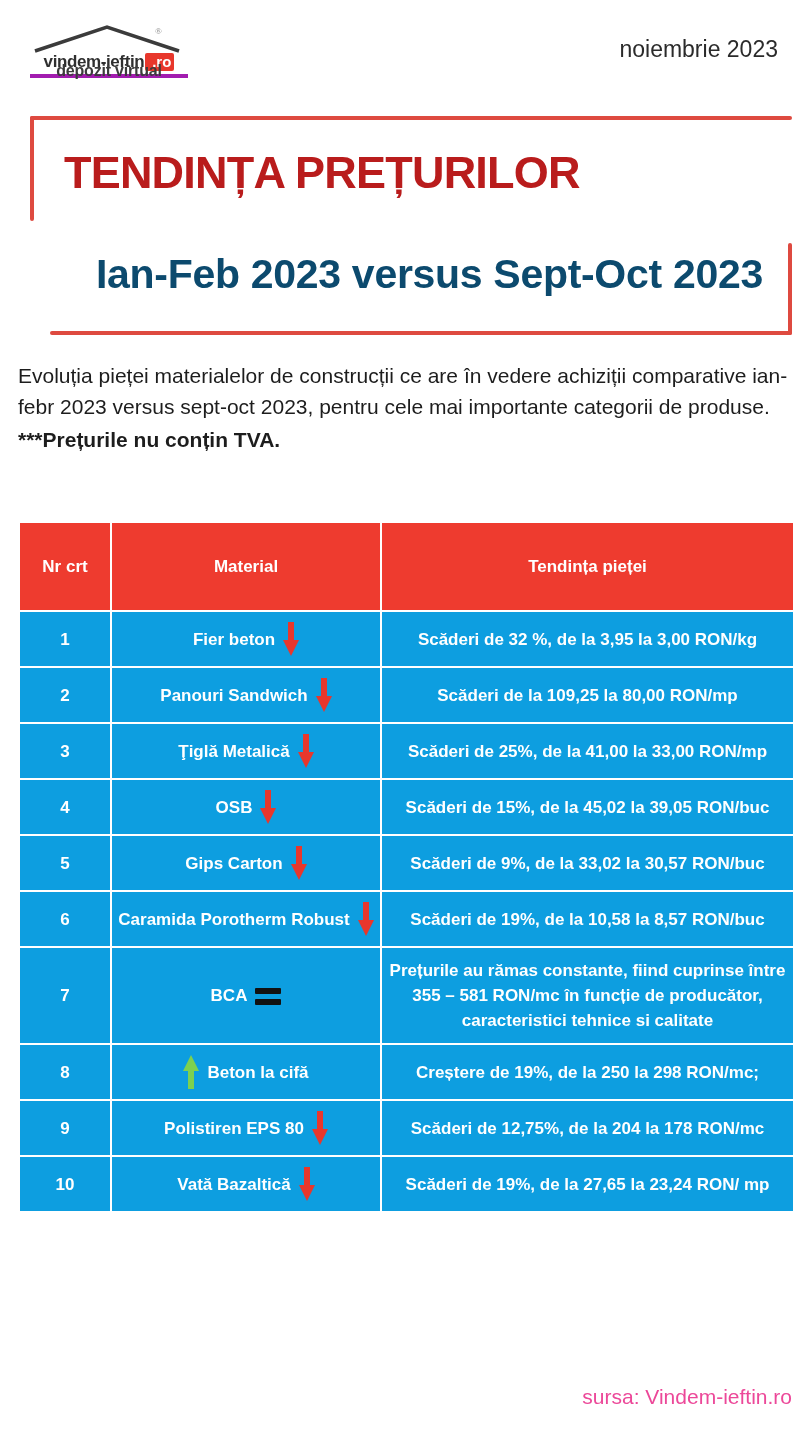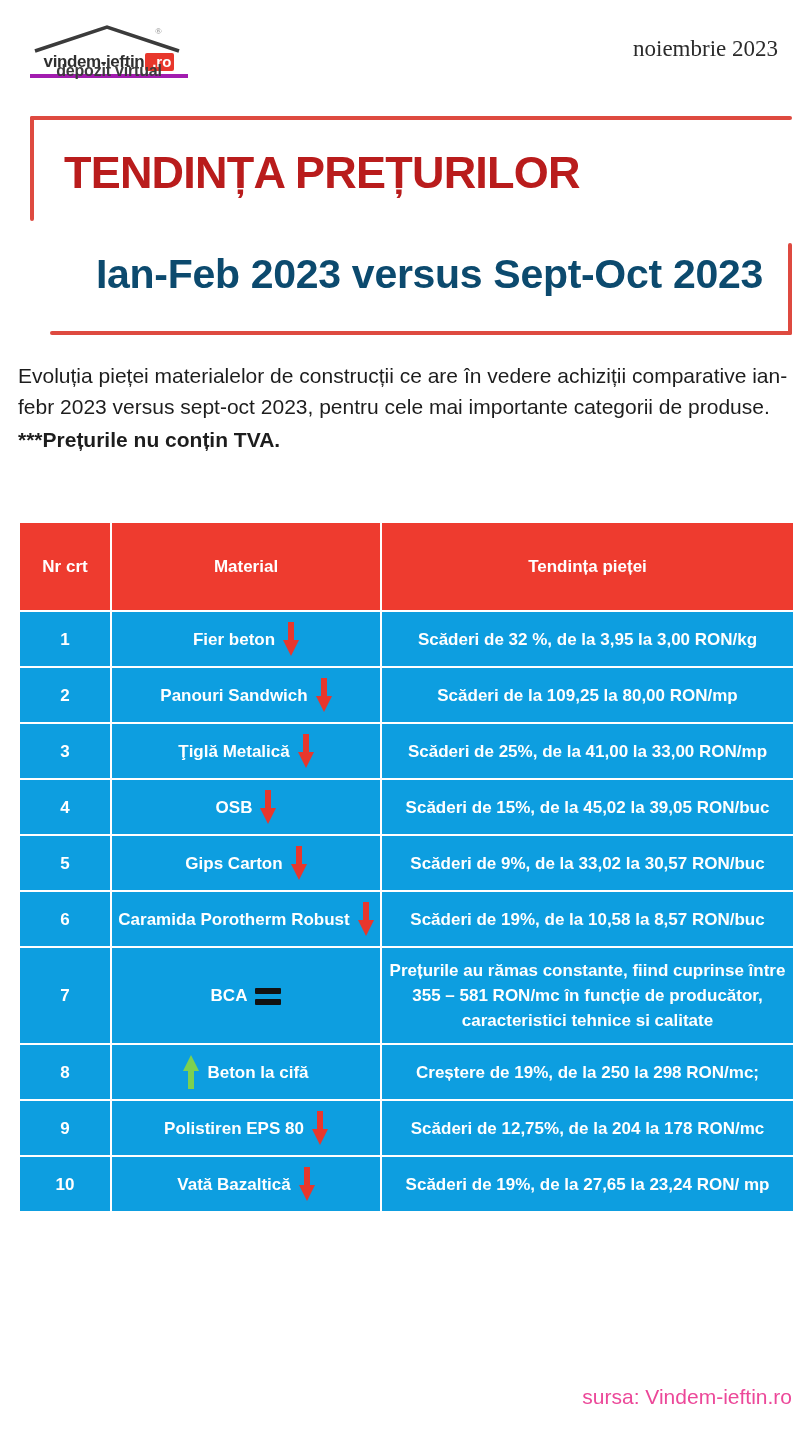--- a/index.html
+++ b/index.html
@@ -95,21 +95,21 @@
     color: #3b3b3b;
     letter-spacing: -0.2px;
   }
 
   .date-label {
     position: absolute;
     right: 32px;
     top: 18px;
     font-size: 23px;
     color: #2b2b2b;
-    font-family: Liberation Serif, serif;
+    font-family: Liberation Sans, sans-serif;
   }
 
   
   .title-block {
     position: absolute;
     left: 20px;
     top: 110px;
     width: 772px;
     height: 225px;
   }

